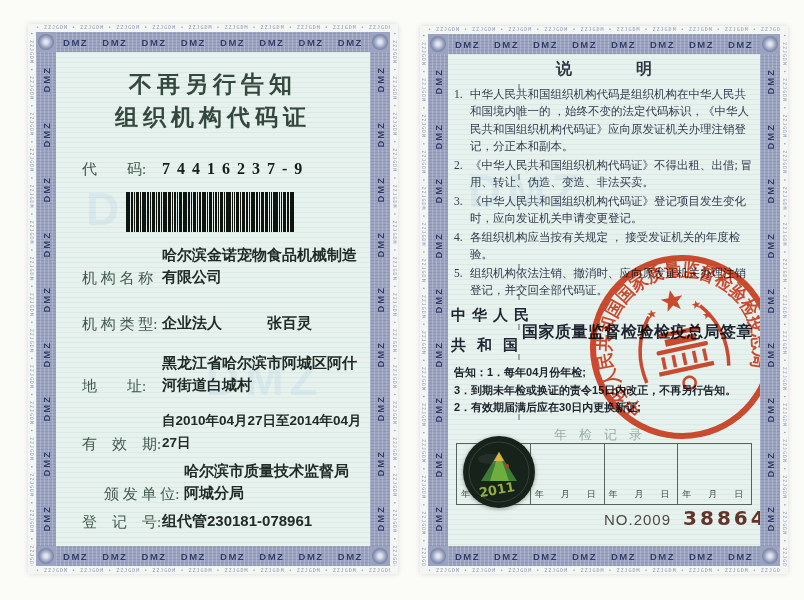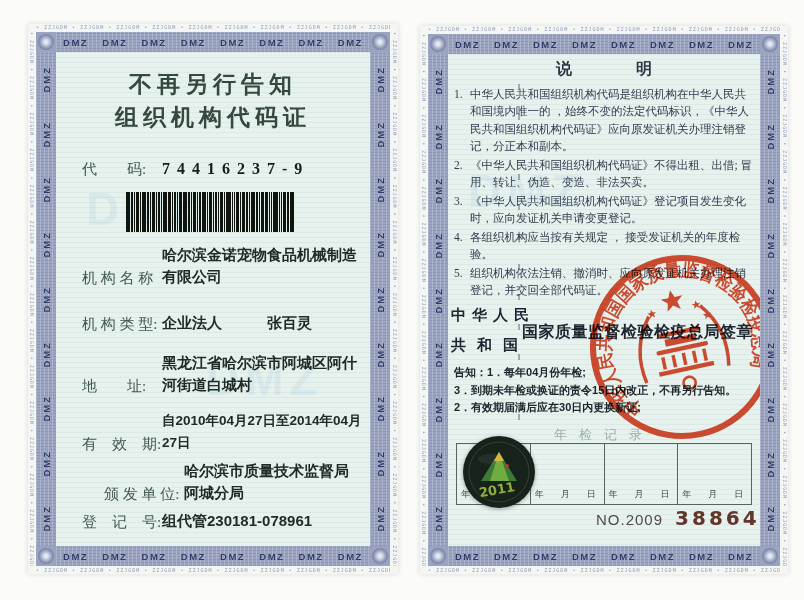--- a/index.html
+++ b/index.html
@@ -90,21 +90,21 @@
     font-weight:bold;font-size:11px;line-height:1.6;}
   .annual-title{position:absolute;top:372px;left:0;right:0;text-align:center;
     color:#9aaea6;font-size:13px;letter-spacing:12px;}
   .annual-table{position:absolute;top:389px;left:8px;right:8px;height:60px;
     display:flex;border:1px solid #55645c;}
   .annual-cell{flex:1;border-right:1px solid #55645c;position:relative;}
   .annual-cell:last-child{border-right:none;}
   .ymd{position:absolute;bottom:3px;left:0;right:0;text-align:center;
     color:#3c4a44;font-size:9px;letter-spacing:4px;}
   .serial{position:absolute;top:452px;left:148px;display:flex;align-items:baseline;}
-  .serial-prefix{color:#4f4a45;font-size:15px;letter-spacing:1px;}
+  .serial-prefix{color:#4f4a45;font-size:15px;letter-spacing:1px;margin-left:8px;}
   .serial-number{color:#63352a;font-weight:bold;font-size:20px;letter-spacing:3px;margin-left:12px;
     font-family:"DejaVu Sans",sans-serif;}
   .staple-line{position:absolute;top:30px;bottom:120px;left:70px;width:2px;
     background:repeating-linear-gradient(180deg, rgba(50,55,75,.38) 0 6px, transparent 6px 30px);}
   .seal{position:absolute;top:197px;left:138px;width:192px;height:192px;
     transform:rotate(-12deg);opacity:.9;mix-blend-mode:multiply;z-index:5;}
   .sticker{position:absolute;top:381px;left:14px;width:74px;height:74px;z-index:6;
     filter:drop-shadow(0 1px 2px rgba(0,0,0,.35));}
 </style>
 </head>

